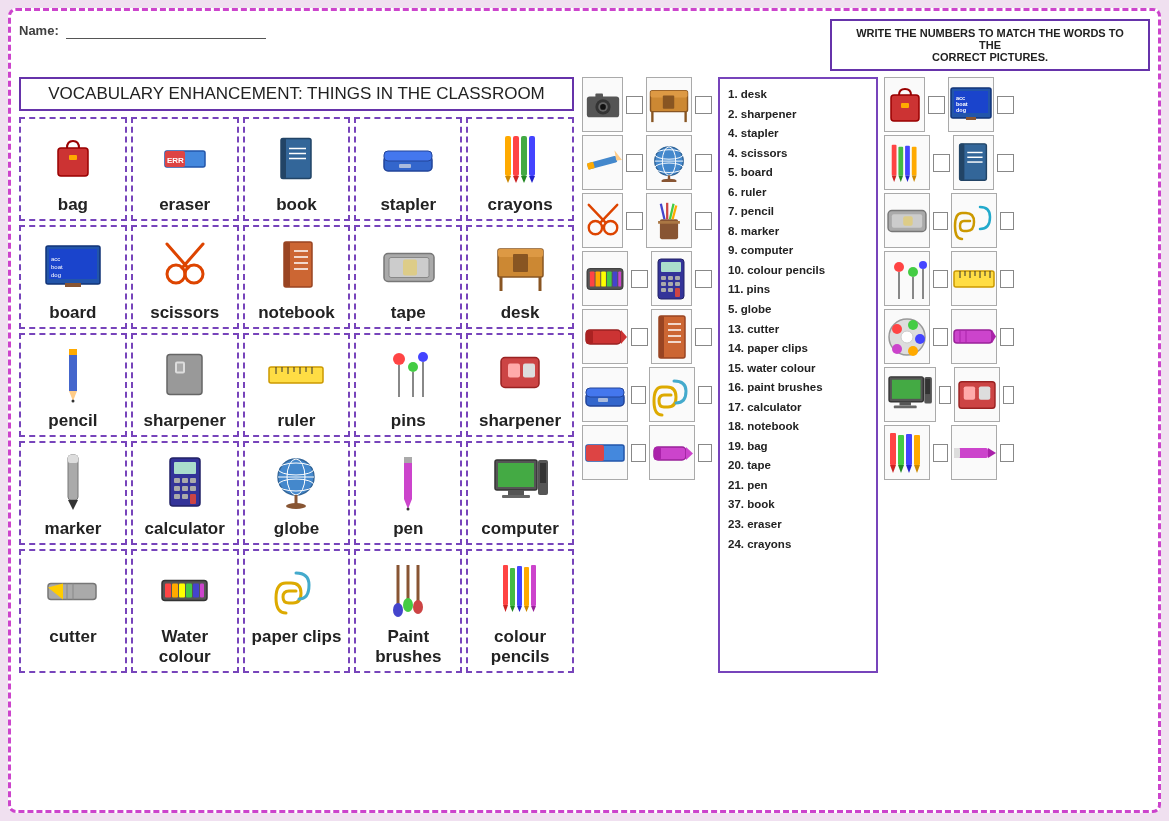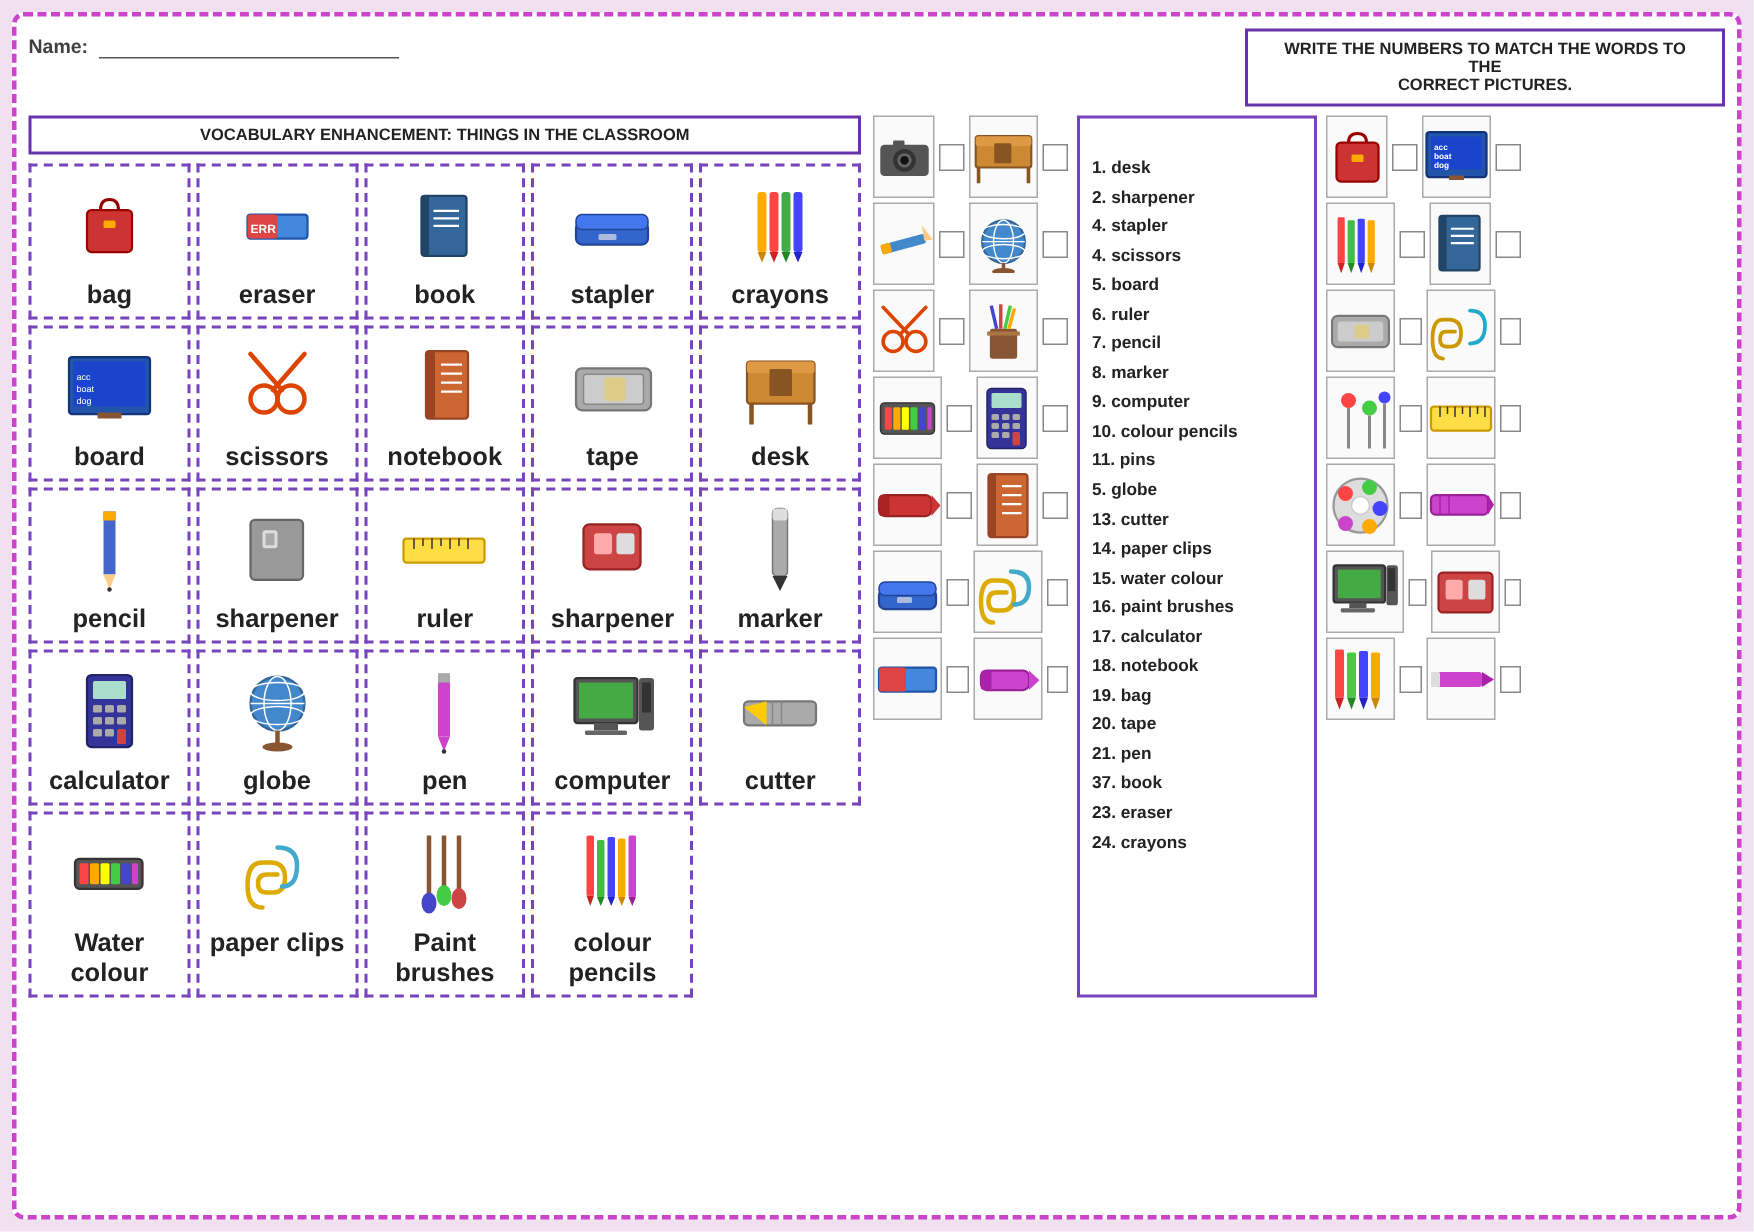--- a/index.html
+++ b/index.html
@@ -58,22 +58,22 @@
     }
 
     
     .left-panel {
       width: 555px;
       flex-shrink: 0;
     }
     .vocab-title {
       border: 2px solid #6633aa;
       text-align: center;
-      font-size: 11px;
-      font-weight: bold;
+      font-size: 17px;
+      font-weight: normal;
       padding: 5px;
       margin-bottom: 6px;
       color: #222;
     }
     .vocab-grid {
       display: grid;
       grid-template-columns: repeat(5, 1fr);
       gap: 4px;
     }
     .vocab-item {
@@ -123,21 +123,21 @@
       display: flex;
       align-items: center;
       justify-content: center;
       font-size: 22px;
       position: relative;
     }
 
     
     .word-list-box {
       border: 2px solid #7744bb;
-      padding: 24px 8px;
+      padding: 6px 8px;
       min-width: 160px;
       background: white;
     }
     .word-item {
       font-size: 11.5px;
       color: #222;
       line-height: 1.7;
       font-weight: bold;
     }
 
@@ -341,20 +341,33 @@
               <line x1="22" y1="5" x2="22" y2="12" stroke="#333" stroke-width="1"></line>
               <line x1="28" y1="5" x2="28" y2="10" stroke="#333" stroke-width="1"></line>
               <line x1="34" y1="5" x2="34" y2="12" stroke="#333" stroke-width="1"></line>
               <line x1="40" y1="5" x2="40" y2="10" stroke="#333" stroke-width="1"></line>
               <line x1="46" y1="5" x2="46" y2="12" stroke="#333" stroke-width="1"></line>
             </svg>
           </div>
           <div class="item-label">ruler</div>
         </div>
 
+        <div class="vocab-item">
+          <div class="item-img">
+            <svg viewBox="0 0 50 55" width="50" height="55">
+              <circle cx="16" cy="12" r="6" fill="#ff4444"></circle>
+              <line x1="16" y1="18" x2="16" y2="50" stroke="#888" stroke-width="2"></line>
+              <circle cx="30" cy="20" r="5" fill="#44cc44"></circle>
+              <line x1="30" y1="25" x2="30" y2="50" stroke="#888" stroke-width="2"></line>
+              <circle cx="40" cy="10" r="5" fill="#4444ff"></circle>
+              <line x1="40" y1="15" x2="40" y2="50" stroke="#888" stroke-width="2"></line>
+            </svg>
+          </div>
+          <div class="item-label">pins</div>
+        </div>
 
         <div class="vocab-item">
           <div class="item-img">
             <svg viewBox="0 0 55 50" width="55" height="55">
               <rect x="8" y="8" width="38" height="30" rx="4" fill="#cc4444" stroke="#992222" stroke-width="1.5"></rect>
               <rect x="15" y="14" width="12" height="14" rx="2" fill="#ffaaaa"></rect>
               <rect x="30" y="14" width="12" height="14" rx="2" fill="#dddddd"></rect>
             </svg>
           </div>
           <div class="item-label">sharpener</div>

